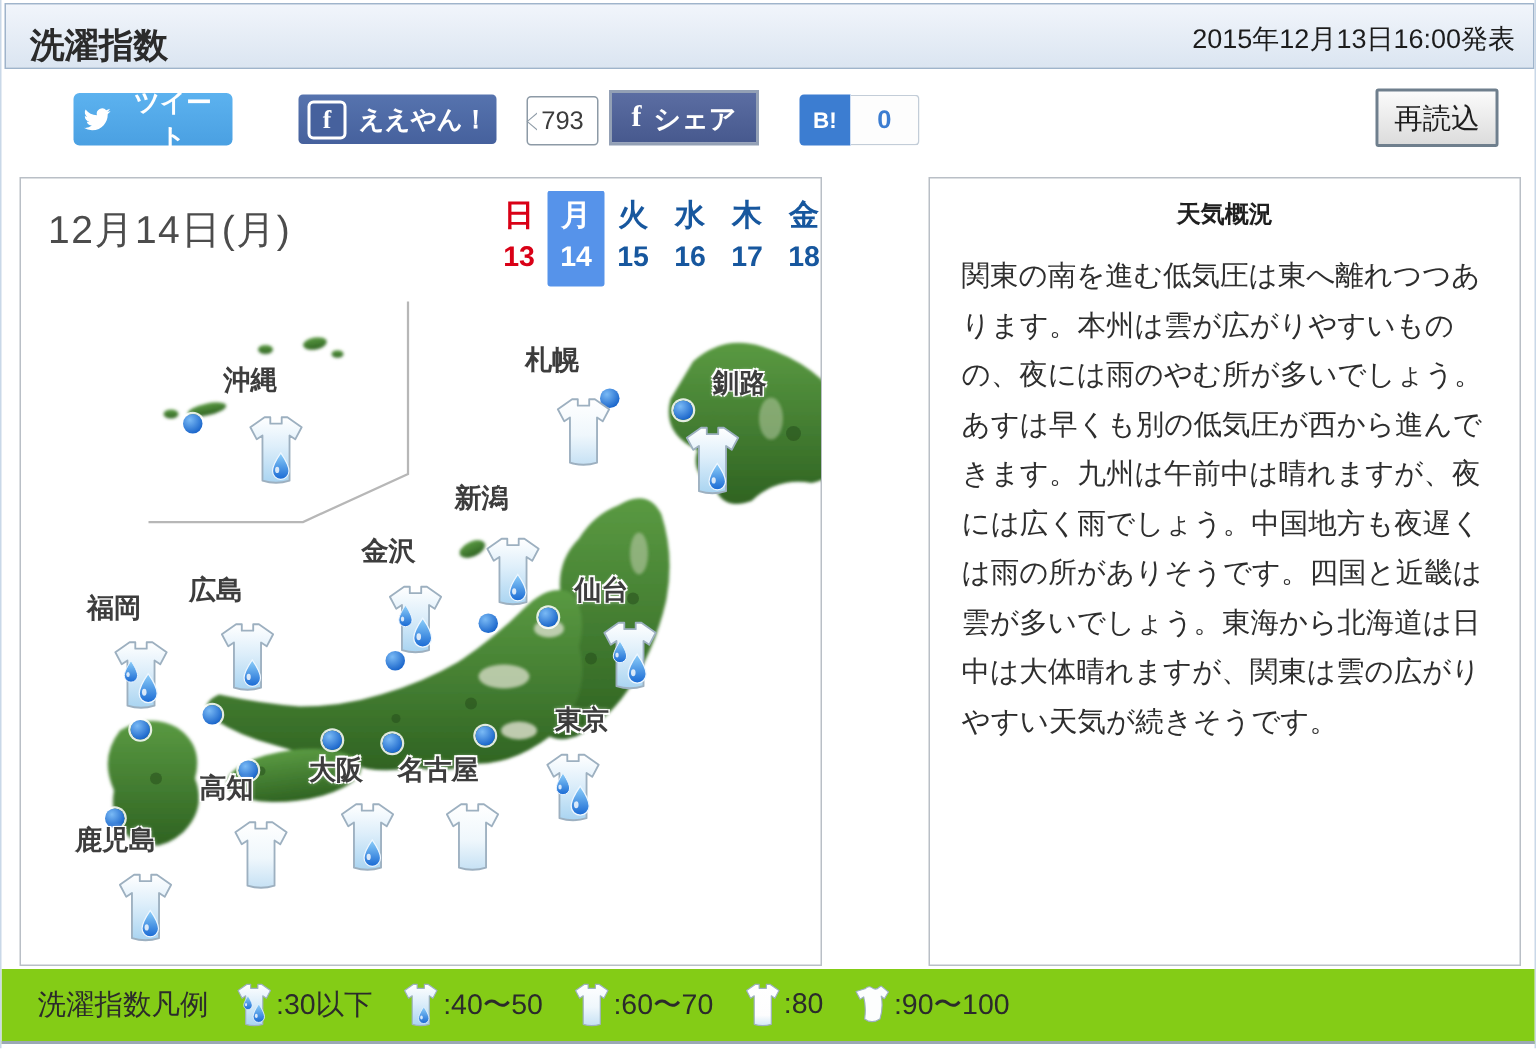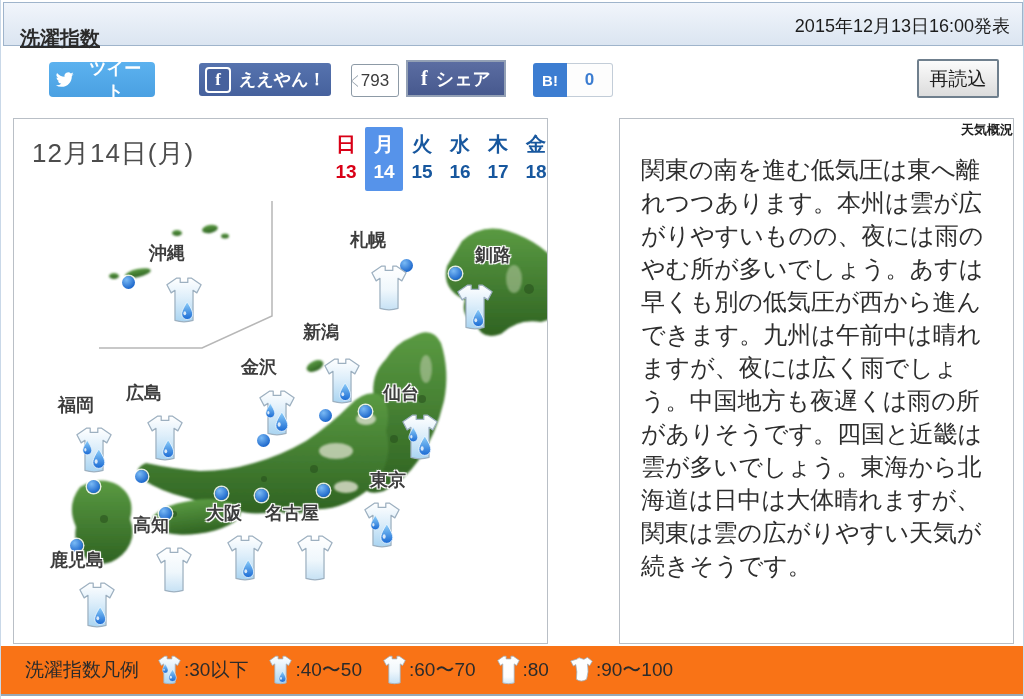--- a/index.html
+++ b/index.html
@@ -3,21 +3,21 @@
 <meta charset="utf-8">
 <style>
   html,body{margin:0;padding:0;}
   body{font-family:"Liberation Sans","DejaVu Sans",sans-serif;background:#fff;}
   .page{position:relative;width:1024px;height:699px;background:#fff;overflow:hidden;
         border-left:1px solid #c9d8e8;border-right:1px solid #c9d8e8;box-sizing:border-box;}
 
   
   .titlebar{position:absolute;left:2px;top:2px;width:1018px;height:42px;
     background:linear-gradient(#f1f5fb,#dbe5f1);border:1px solid #9fb4cb;}
-  .titlebar .t{position:absolute;left:16px;top:22px;font-size:20px;font-weight:bold;color:#2b2b2b;text-decoration:underline;}
+  .titlebar .t{position:absolute;left:16px;top:12px;font-size:23px;font-weight:bold;color:#2b2b2b;}
   .titlebar .pub{position:absolute;right:12px;top:11px;font-size:18px;color:#1c1c1c;}
 
   
   .social{position:absolute;left:0;top:47px;width:1024px;height:60px;}
   .btn-tweet{position:absolute;left:2px;top:15px;width:106px;height:35px;border:0;border-radius:4px;
     background:linear-gradient(#5cb2ef,#4aa0e2);color:#fff;font-size:17px;font-weight:bold;
     display:flex;align-items:center;justify-content:center;gap:7px;cursor:pointer;margin-left:46px;}
   .fb-like{position:absolute;left:198px;top:16px;width:132px;height:33px;border-radius:3px;
     background:linear-gradient(#5673ae,#46619d);color:#fff;display:flex;align-items:center;
     gap:8px;padding-left:6px;box-sizing:border-box;font-size:17px;font-weight:bold;cursor:pointer;}
@@ -61,27 +61,27 @@
   .c-sun{color:#d90016;} .c-wd{color:#17579e;} .c-sat{color:#2596ea;} .sel .c-sel{color:#fff;}
 
   .city-dot{position:absolute;width:13px;height:13px;border-radius:50%;
     background:radial-gradient(circle at 35% 30%,#7abaf5,#1b66cb 75%);
     box-shadow:0 0 0 1.5px rgba(255,255,255,.85);cursor:pointer;}
   .city-label{position:absolute;font-size:18px;font-weight:bold;color:#3d3d3d;white-space:nowrap;cursor:pointer;
     text-shadow:-1px -1px 0 #fff,1px -1px 0 #fff,-1px 1px 0 #fff,1px 1px 0 #fff,0 0 3px #fff;}
   .city-shirt{position:absolute;cursor:pointer;line-height:0;}
   .tenki-logo{position:absolute;left:541px;top:486px;font-size:19px;font-weight:bold;color:#2c2c2c;}
 
-  .ov-title{margin-top:2px;text-align:right;font-size:13px;font-weight:bold;color:#1f1f1f;}
-  .ov-body{margin:14px 21px 0 21px;font-size:24px;line-height:33px;color:#2e2e2e;
+  .ov-title{margin-top:14px;text-align:center;font-size:16px;font-weight:bold;color:#1f1f1f;}
+  .ov-body{margin:14px 21px 0 21px;font-size:19px;line-height:33px;color:#2e2e2e;
     text-align:left;word-break:break-all;}
 
   
   .legend{position:absolute;left:0;top:646px;width:1024px;height:50px;display:flex;align-items:center;
-    padding-left:24px;box-sizing:border-box;border-bottom:2px solid #9aa8b4;background:#f97316;}
+    padding-left:24px;box-sizing:border-box;border-bottom:2px solid #9aa8b4;background:#84cc16;}
   .leg-title{font-size:19px;color:#2b2b2b;margin-right:18px;}
   .leg-item{display:flex;align-items:center;margin-right:20px;}
   .leg-item .lic{line-height:0;margin-right:2px;}
   .leg-item .ltx{font-size:19px;color:#2b2b2b;}
   .hidden-defs{position:absolute;width:0;height:0;overflow:hidden;}
 </style>
 </head>
 <body>
 
 <svg class="hidden-defs" aria-hidden="true">

